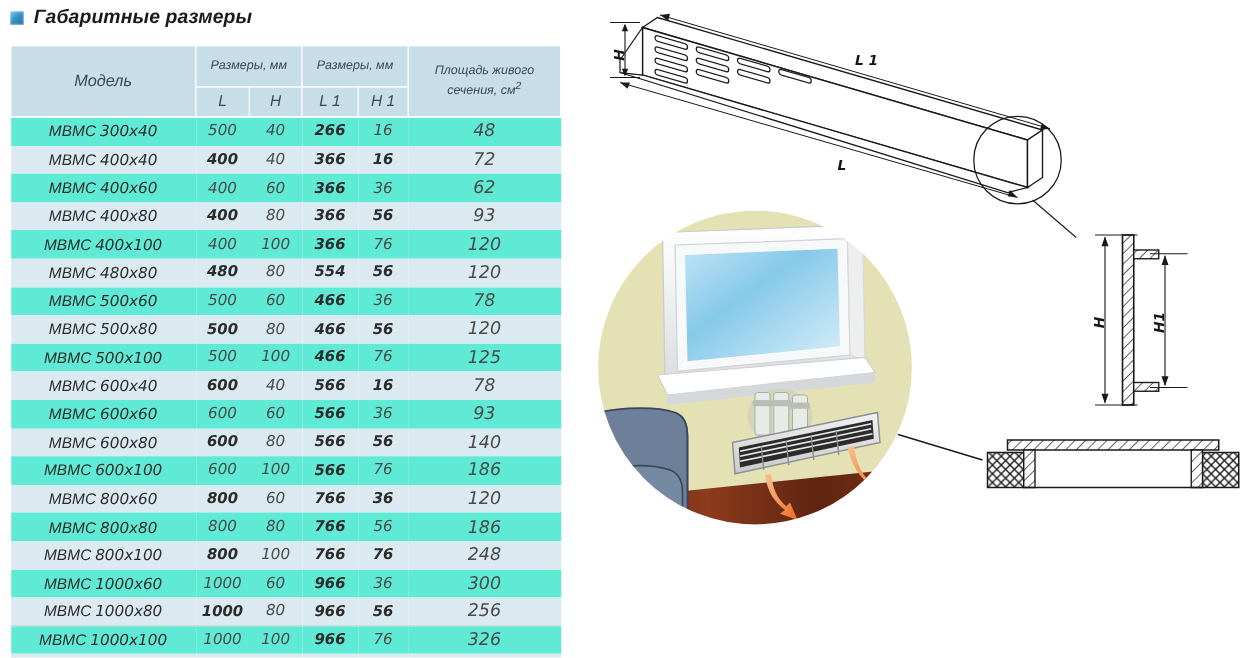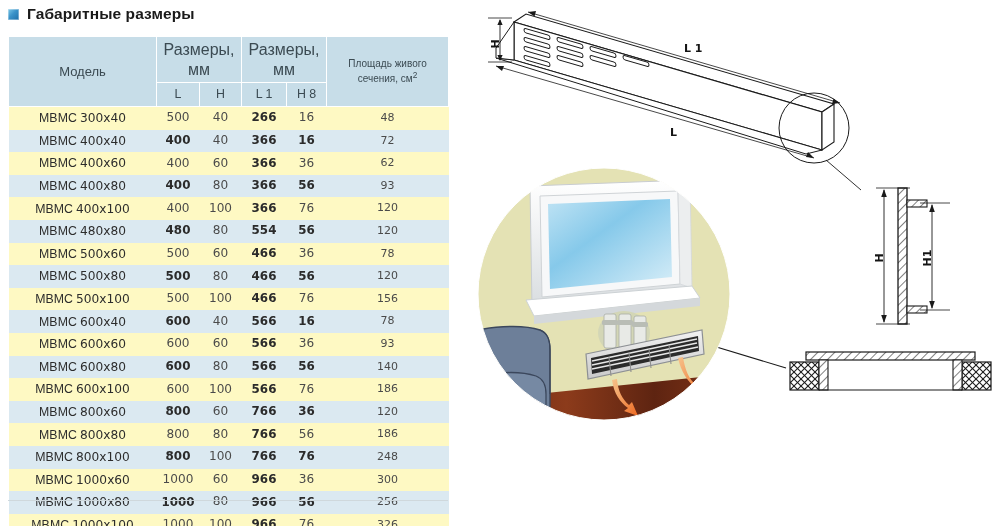--- a/index.html
+++ b/index.html
@@ -1,21 +1,21 @@
 <!DOCTYPE html>
 <html><head>
 <meta charset="utf-8">
 <style>
   html,body{margin:0;padding:0;}
   body{
     width:1001px;height:526px;background:#ffffff;
     font-family:"Liberation Sans","DejaVu Sans",sans-serif;
     overflow:hidden;position:relative;
   }
-  #root{position:relative;width:1001px;height:526px;}
+  #root{position:relative;width:1001px;height:526px;font-style:italic;}
 
   
   .title-row{position:absolute;left:8px;top:5px;display:flex;align-items:center;gap:8px;}
   .bullet{
     width:11px;height:11px;border-radius:1px;
     background:linear-gradient(135deg,#7fc9e8 0%,#3a93c9 45%,#1d6ea8 100%);
     box-shadow:inset 0 0 0 1px rgba(255,255,255,.35);
   }
   .title-text{
     font-size:15.5px;font-weight:bold;color:#1a1a1a;letter-spacing:.1px;
@@ -26,43 +26,43 @@
   .table-wrap{position:absolute;left:8px;top:36px;width:440px;}
   table.dims{border-collapse:collapse;width:440px;table-layout:fixed;font-size:12.4px;}
   table.dims col.c-model{width:148px;}
   table.dims col.c-l{width:43px;}
   table.dims col.c-h{width:42px;}
   table.dims col.c-l1{width:45px;}
   table.dims col.c-h1{width:40px;}
   table.dims col.c-area{width:122px;}
 
   thead th{
-    background:#c7dde8;color:#3b4a52;font-weight:normal;font-size:16px;
+    background:#c7dde8;color:#3b4a52;font-weight:normal;font-size:10px;
     padding:3px 2px;text-align:center;border:1px solid #ffffff;line-height:1.22;
   }
   thead th.model-th{font-size:13px;}
   thead th.area-th{font-size:10px;line-height:1.3;}
   thead th.sub{padding:2px 2px;font-size:12.4px;}
   thead tr.r1 th{height:26px;}
   thead tr.r2 th{height:19px;}
 
   tbody td{
     padding:2px 3px;text-align:center;border:none;height:18.6px;
     color:#3d3d3d;line-height:1.15;white-space:nowrap;
   }
   tbody tr.odd td{background:#dbe9f1;}
-  tbody tr.even td{background:#fef9c3;}
+  tbody tr.even td{background:#5eead4;}
   tbody td.model{
     text-align:center;color:#2c2c2c;font-size:12.3px;
   }
   tbody td.model .pfx{font-family:"Liberation Sans",sans-serif;letter-spacing:.1px;}
   tbody td.model .sz{font-family:"DejaVu Sans",sans-serif;font-size:12.2px;margin-left:3px;}
   tbody td.num{font-family:"DejaVu Sans",sans-serif;font-size:12.1px;color:#4a4a4a;}
   tbody td.num.b{font-weight:bold;color:#2b2b2b;font-size:11.9px;}
-  tbody td.area{font-family:"DejaVu Sans",sans-serif;font-size:11px;color:#4a4a4a;}
+  tbody td.area{font-family:"DejaVu Sans",sans-serif;font-size:14px;color:#4a4a4a;}
   .tbl-bottom-rule{
     position:absolute;left:8px;top:500px;width:440px;height:1px;background:#cfd8dc;
   }
 
   
   .fig{position:absolute;}
   #iso-fig{left:466px;top:0px;width:420px;height:200px;}
   #photo-fig{left:478px;top:168px;width:252px;height:256px;}
   #sect-h-fig{left:858px;top:158px;width:143px;height:186px;}
   #sect-inst-fig{left:780px;top:330px;width:221px;height:80px;}
@@ -94,21 +94,21 @@
         <tr class="r1">
           <th class="model-th" rowspan="2">Модель</th>
           <th colspan="2">Размеры, мм</th>
           <th colspan="2">Размеры, мм</th>
           <th class="area-th" rowspan="2"><span>Площадь живого сечения, см</span><sup>2</sup></th>
         </tr>
         <tr class="r2">
           <th class="sub">L</th>
           <th class="sub">H</th>
           <th class="sub">L 1</th>
-          <th class="sub">H 8</th>
+          <th class="sub">H 1</th>
         </tr>
       </thead>
       <tbody id="tbody">
           <tr class="even">
             <td class="model"><span class="pfx">МВМС</span><span class="sz">300x40</span></td>
             <td class="num">500</td>
             <td class="num">40</td>
             <td class="num b">266</td>
             <td class="num">16</td>
             <td class="area">48</td>
@@ -168,21 +168,21 @@
             <td class="num b">466</td>
             <td class="num b">56</td>
             <td class="area">120</td>
           </tr>
           <tr class="even">
             <td class="model"><span class="pfx">МВМС</span><span class="sz">500x100</span></td>
             <td class="num">500</td>
             <td class="num">100</td>
             <td class="num b">466</td>
             <td class="num">76</td>
-            <td class="area">156</td>
+            <td class="area">125</td>
           </tr>
           <tr class="odd">
             <td class="model"><span class="pfx">МВМС</span><span class="sz">600x40</span></td>
             <td class="num b">600</td>
             <td class="num">40</td>
             <td class="num b">566</td>
             <td class="num b">16</td>
             <td class="area">78</td>
           </tr>
           <tr class="even">

